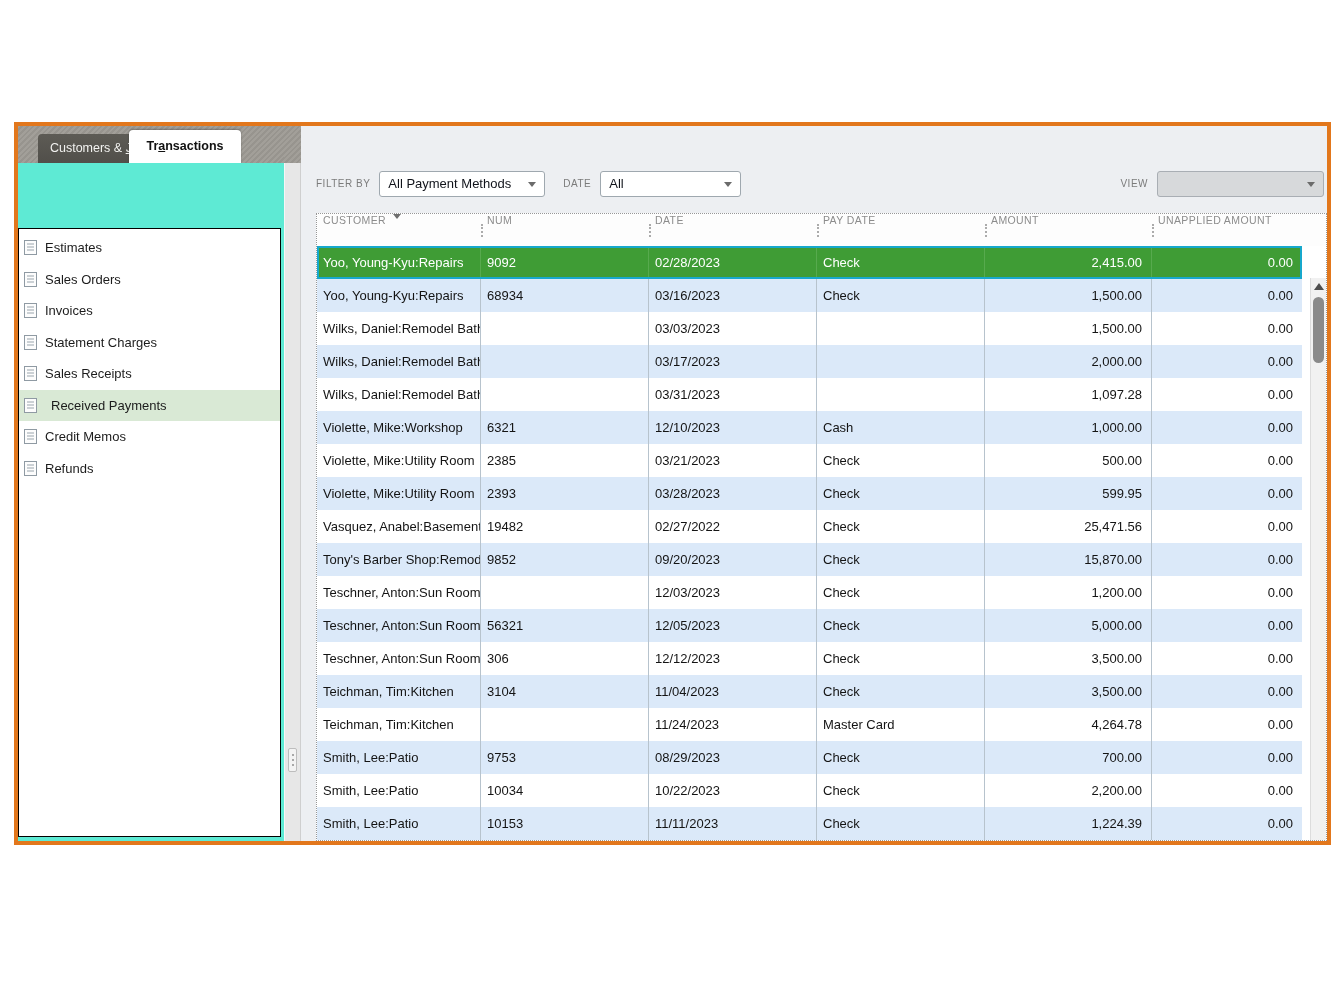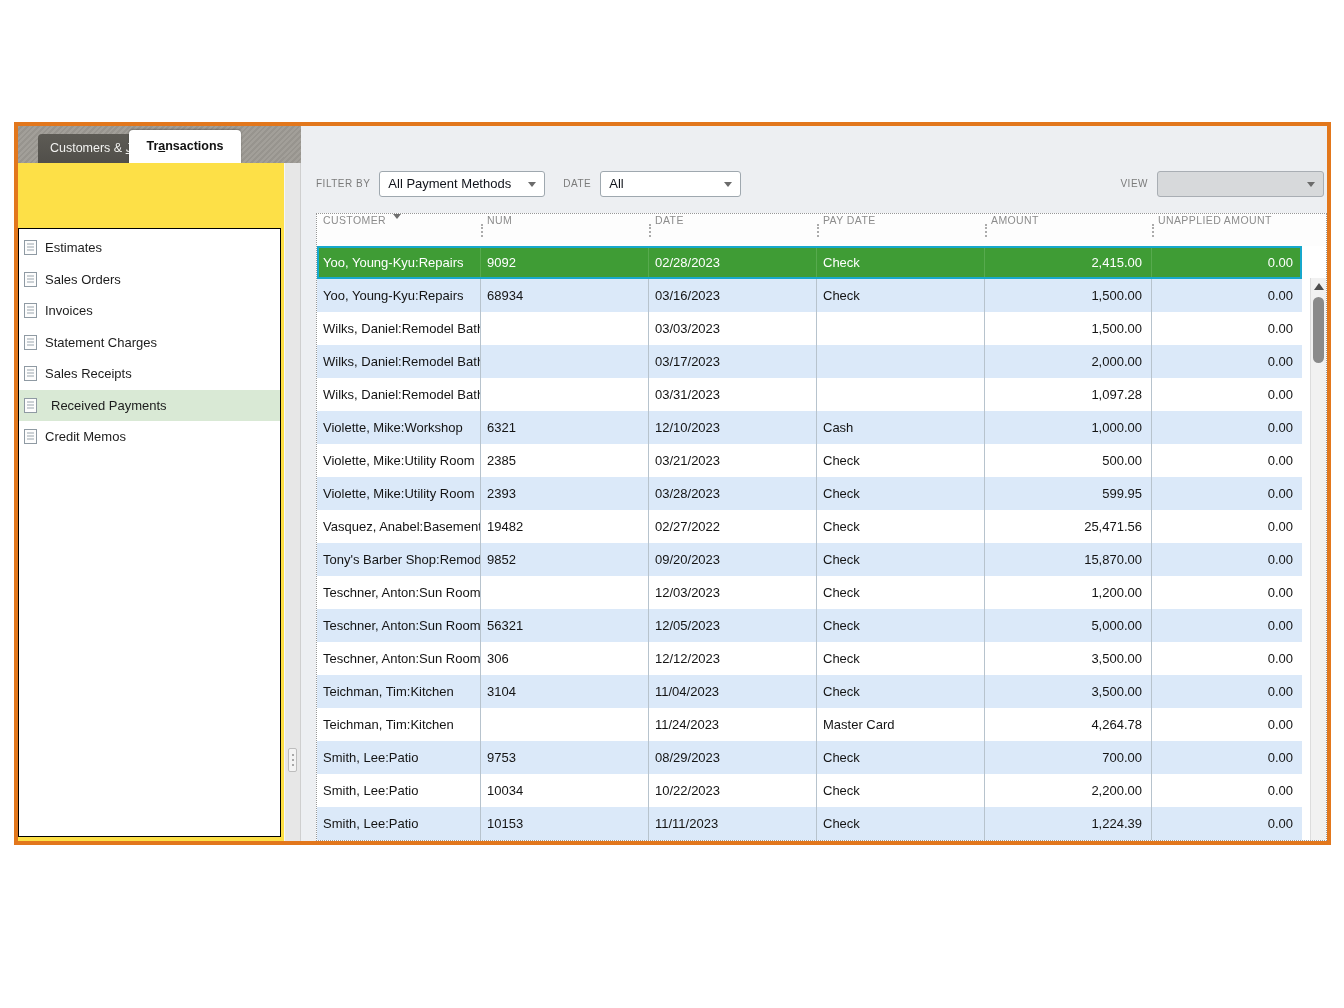--- a/index.html
+++ b/index.html
@@ -7,21 +7,21 @@
   .canvas { position:relative; width:1344px; height:1008px; background:#fff; overflow:hidden; }
 
   
   .window { position:absolute; left:14px; top:122px; width:1317px; height:723px;
             border:4px solid #e2771c; background:#edeff2; display:flex; overflow:hidden; }
 
   
   .left-col { width:266px; display:flex; flex-direction:column; flex:none; }
   .tabstrip { height:37px; background:#9d9a94; flex:none; position:relative;
               background-image:repeating-linear-gradient(135deg, rgba(255,255,255,.05) 0 2px, rgba(0,0,0,.04) 2px 4px); }
-  .left-body { flex:1; background:#fde047; position:relative; }
+  .left-body { flex:1; background:#5eead4; position:relative; }
 
   .tab { position:absolute; bottom:0; font-size:12.5px; text-align:center;
          border-radius:4px 4px 0 0; cursor:pointer; }
   .tab .u { text-decoration:underline; }
   .tab-inactive { left:0; width:126px; height:29px; line-height:29px;
                   background:linear-gradient(#5d5b55,#514f4a); color:#f2f2f0;margin-left:20px; }
   .tab-active { left:111px; width:112px; height:33px; line-height:33px;
                 background:#fff; color:#111; font-weight:bold;
                 box-shadow:0 -1px 2px rgba(0,0,0,.25); }
 
@@ -170,20 +170,29 @@
             <div class="side-item">
               <svg width="13" height="15" viewBox="0 0 13 15">
                 <rect x="0.5" y="0.5" width="12" height="14" fill="#fdfdfd" stroke="#8f9aa3"></rect>
                 <line x1="3" y1="4" x2="10" y2="4" stroke="#9aa5ad" stroke-width="1"></line>
                 <line x1="3" y1="7" x2="10" y2="7" stroke="#9aa5ad" stroke-width="1"></line>
                 <line x1="3" y1="10" x2="10" y2="10" stroke="#9aa5ad" stroke-width="1"></line>
               </svg>
               <span class="side-label">Credit Memos</span>
             </div>
 
+            <div class="side-item alt">
+              <svg width="13" height="15" viewBox="0 0 13 15">
+                <rect x="0.5" y="0.5" width="12" height="14" fill="#fdfdfd" stroke="#8f9aa3"></rect>
+                <line x1="3" y1="4" x2="10" y2="4" stroke="#9aa5ad" stroke-width="1"></line>
+                <line x1="3" y1="7" x2="10" y2="7" stroke="#9aa5ad" stroke-width="1"></line>
+                <line x1="3" y1="10" x2="10" y2="10" stroke="#9aa5ad" stroke-width="1"></line>
+              </svg>
+              <span class="side-label">Refunds</span>
+            </div>
           </div>
       </div>
     </div>
 
     <div class="split-col">
       <div class="split-top"></div>
       <div class="split-body">
         <div class="grip">
             <i></i>
             <i></i>

